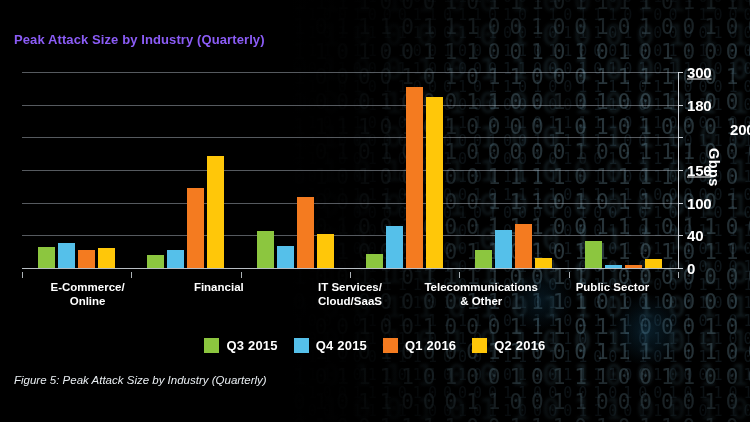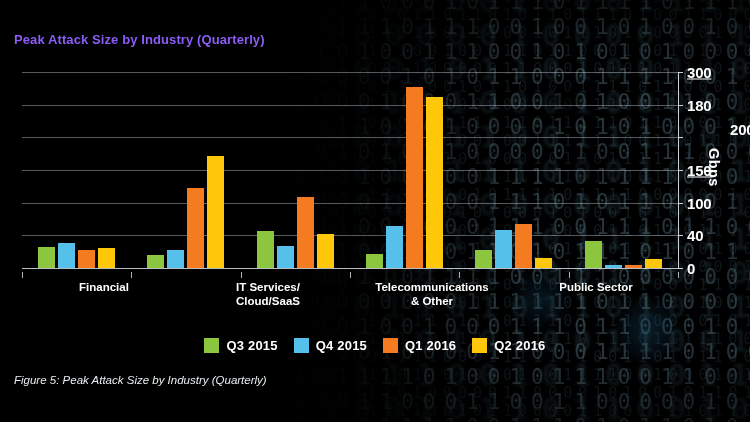--- a/index.html
+++ b/index.html
@@ -390,20 +390,22 @@
       <div class="ytick" style="top: 65.3333px;"></div>
       <div class="ylabel" style="top: 57px; margin-left: 43px;">200</div>
       <div class="ytick" style="top: 32.6667px;"></div>
       <div class="ylabel" style="top: 32.6667px;">180</div>
       <div class="ytick" style="top: 0px;"></div>
       <div class="ylabel" style="top: 0px; text-decoration: underline;">300</div>
     </div>
   <div id="axis-title">Gbps</div>
 
   <div id="xlabels">
+      <div class="xlabel">E-Commerce/
+Online</div>
       <div class="xtick" style="left: 109.333px;"></div>
       <div class="xlabel">Financial</div>
       <div class="xtick" style="left: 218.667px;"></div>
       <div class="xlabel">IT Services/
 Cloud/SaaS</div>
       <div class="xtick" style="left: 328px;"></div>
       <div class="xtick" style="left: 437.333px;"></div>
       <div class="xlabel">Telecommunications
 &amp; Other</div>
       <div class="xtick" style="left: 546.667px;"></div>

